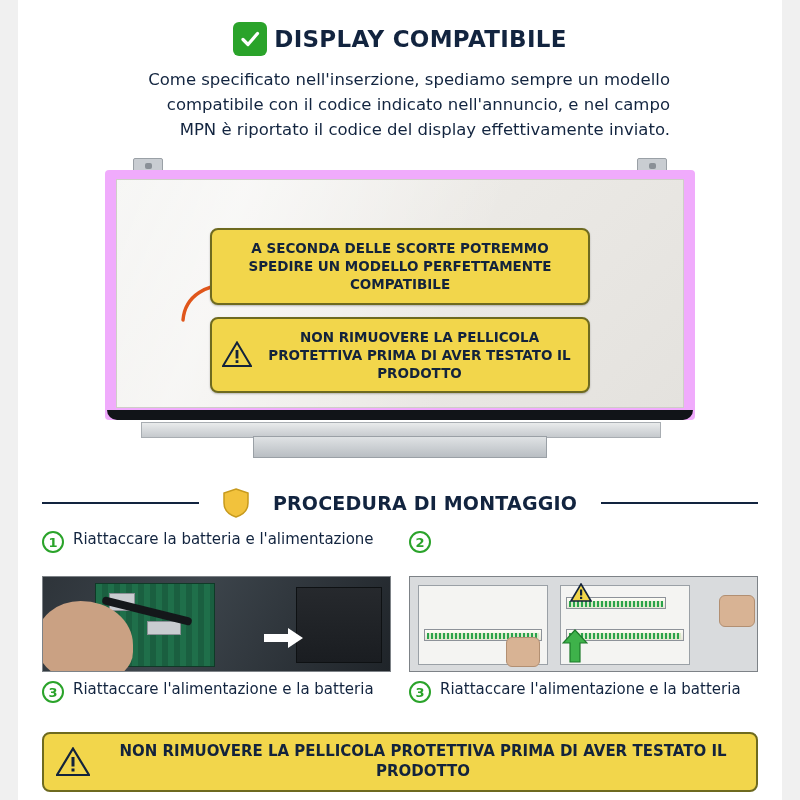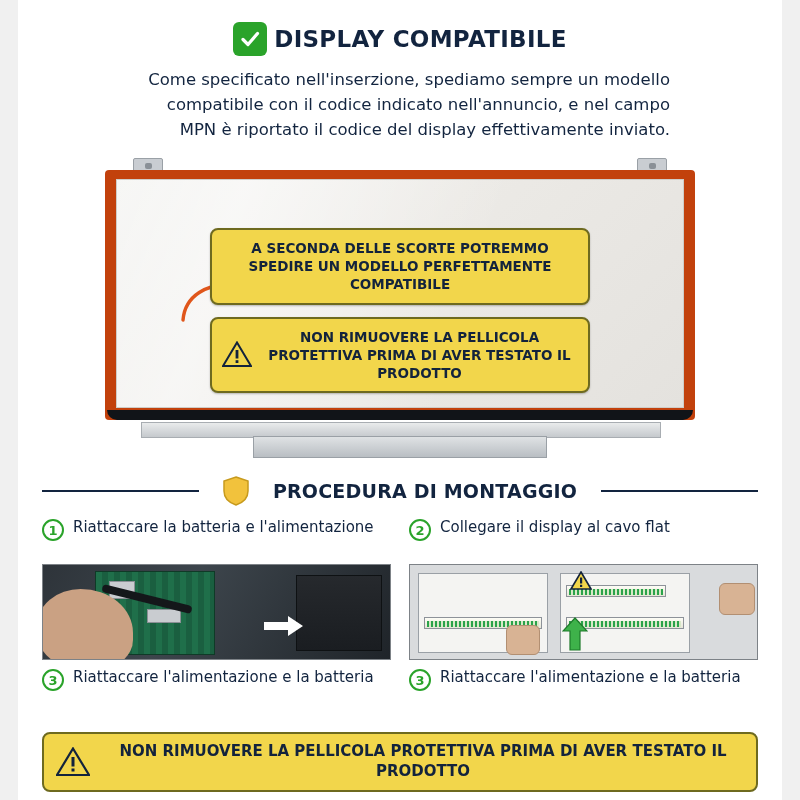--- a/index.html
+++ b/index.html
@@ -90,21 +90,21 @@
     position: absolute;
     left: 11px; top: 4px;
     width: 7px; height: 6px;
     background: #8a9097;
     border-radius: 2px;
   }
   .screen-frame {
     position: absolute;
     left: 0; top: 12px;
     width: 590px; height: 250px;
-    background: #c2410c;
+    background: #f0abfc;
     border-radius: 4px;
     padding: 9px 11px 12px 11px;
   }
   .screen-frame:before { 
     content: "";
     position: absolute;
     left: 2px; right: 2px; bottom: 0; height: 10px;
     background: #111418;
     border-bottom-left-radius: 14px;
     border-bottom-right-radius: 14px;
@@ -170,21 +170,21 @@
     width: 520px; height: 16px;
     background: linear-gradient(180deg,#e9ebec,#c5c9cd);
     border: 1px solid #a8adb2;
   }
 
   
   .section-title-row {
     display: flex;
     align-items: center;
     gap: 24px;
-    margin-top: 18px;
+    margin-top: 30px;
   }
   .rule { flex: 1; height: 2px; background: #12243f; }
   .shield { flex: 0 0 auto; }
   .section-title {
     font-size: 19px;
     font-weight: bold;
     color: #12243f;
     white-space: nowrap;
     letter-spacing: .2px;
   }
@@ -383,21 +383,20 @@
 
         <div class="step-head" style="margin-top:8px;">
           <div class="badge">3</div>
           <div class="step-text">Riattaccare l'alimentazione e la batteria</div>
         </div>
       </div>
 
       <div class="col">
         <div class="step-head">
           <div class="badge">2</div>
-          <div class="step-text">Collegare il display al cavo flat</div>
         </div>
 
         <div class="photo connectors">
           <div class="cbox" style="left:8px; top:8px; width:130px; height:80px;"></div>
           <div class="cbox" style="left:150px; top:8px; width:130px; height:80px;"></div>
 
           <div class="conn" style="left:14px; top:52px; width:118px;">
               <div class="pins"></div>
             </div>
           <div class="conn" style="left:156px; top:52px; width:118px;">

